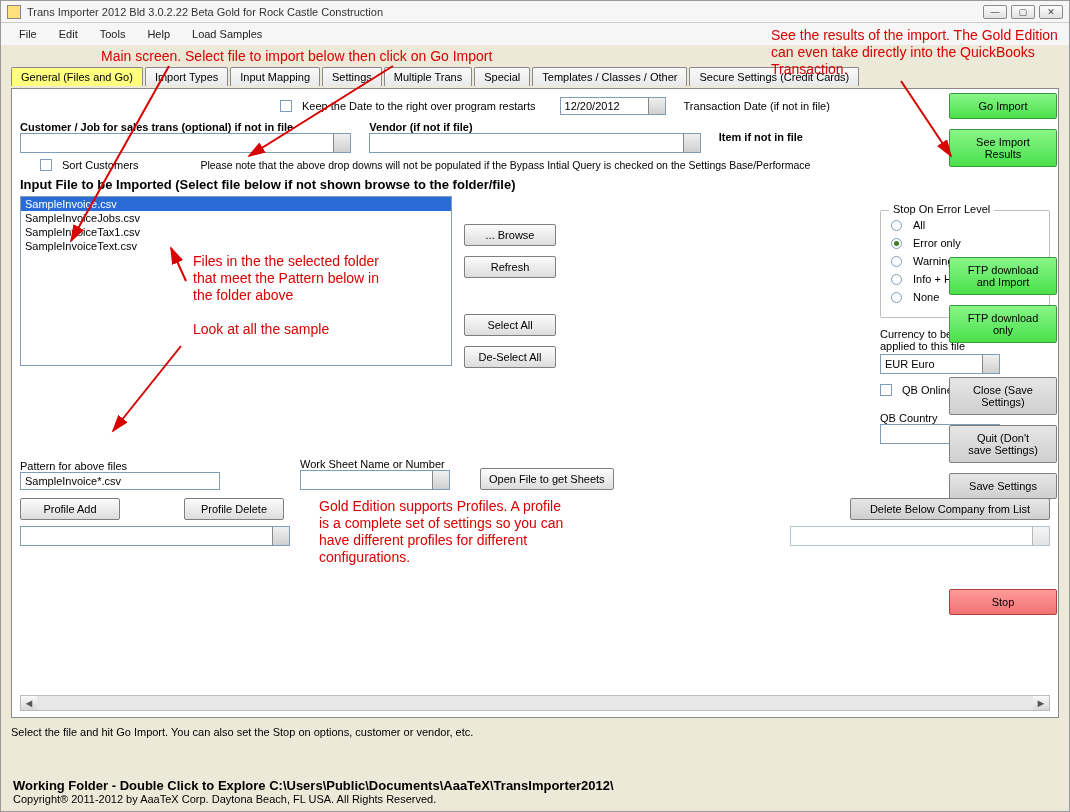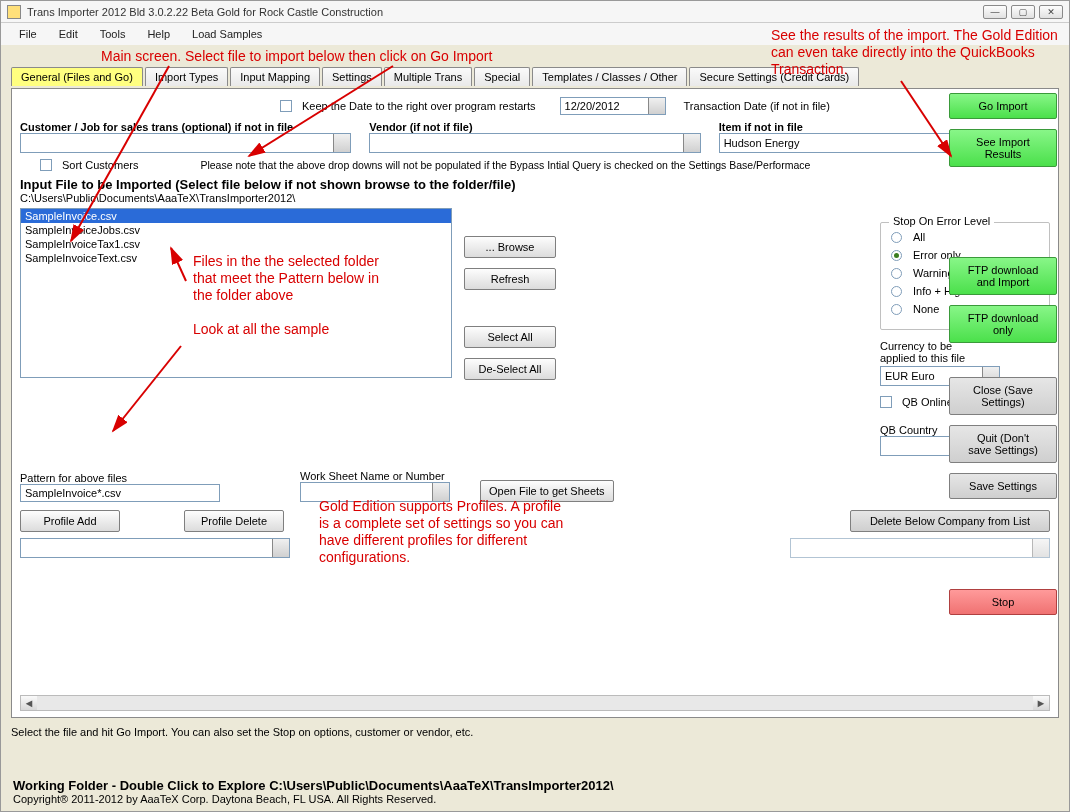--- a/index.html
+++ b/index.html
@@ -127,37 +127,32 @@
         </div>
         <div style="flex:1;">
           <div class="lbl" style="font-weight:bold;">Vendor (if not if file)</div>
           <div class="combo" style="width:100%; height:20px;">
             <span></span>
               <span class="arrow">▼</span>
           </div>
         </div>
         <div style="flex:1;">
           <div class="lbl" style="font-weight:bold;">Item if not in file</div>
-          <div class="combo" style="width:100%; height:20px;">
-            <span>Hudson Energy</span>
-              <span class="arrow">▼</span>
-          </div>
         </div>
       </div>
 
       <div class="row">
         <span style="width:14px;"></span>
         <span class="checkbox"></span>
         <label class="lbl nowrap">Sort Customers</label>
         <span style="width:50px"></span>
         <label class="lbl" style="font-size:10.5px;">Please note that the above drop downs will not be populated if the Bypass Intial Query is checked on the Settings Base/Performace</label>
       </div>
 
       <div class="bold" style="margin-top:4px;">Input File to be Imported (Select file below if not shown browse to the folder/file)</div>
-      <div class="lbl">C:\Users\Public\Documents\AaaTeX\TransImporter2012\</div>
 
       <div class="row" style="align-items:flex-start; gap:12px; margin-top:4px;">
 
         <div class="list">
           <div class="item sel">SampleInvoice.csv</div>
           <div class="item">SampleInvoiceJobs.csv</div>
           <div class="item">SampleInvoiceTax1.csv</div>
           <div class="item">SampleInvoiceText.csv</div>
         </div>
 

